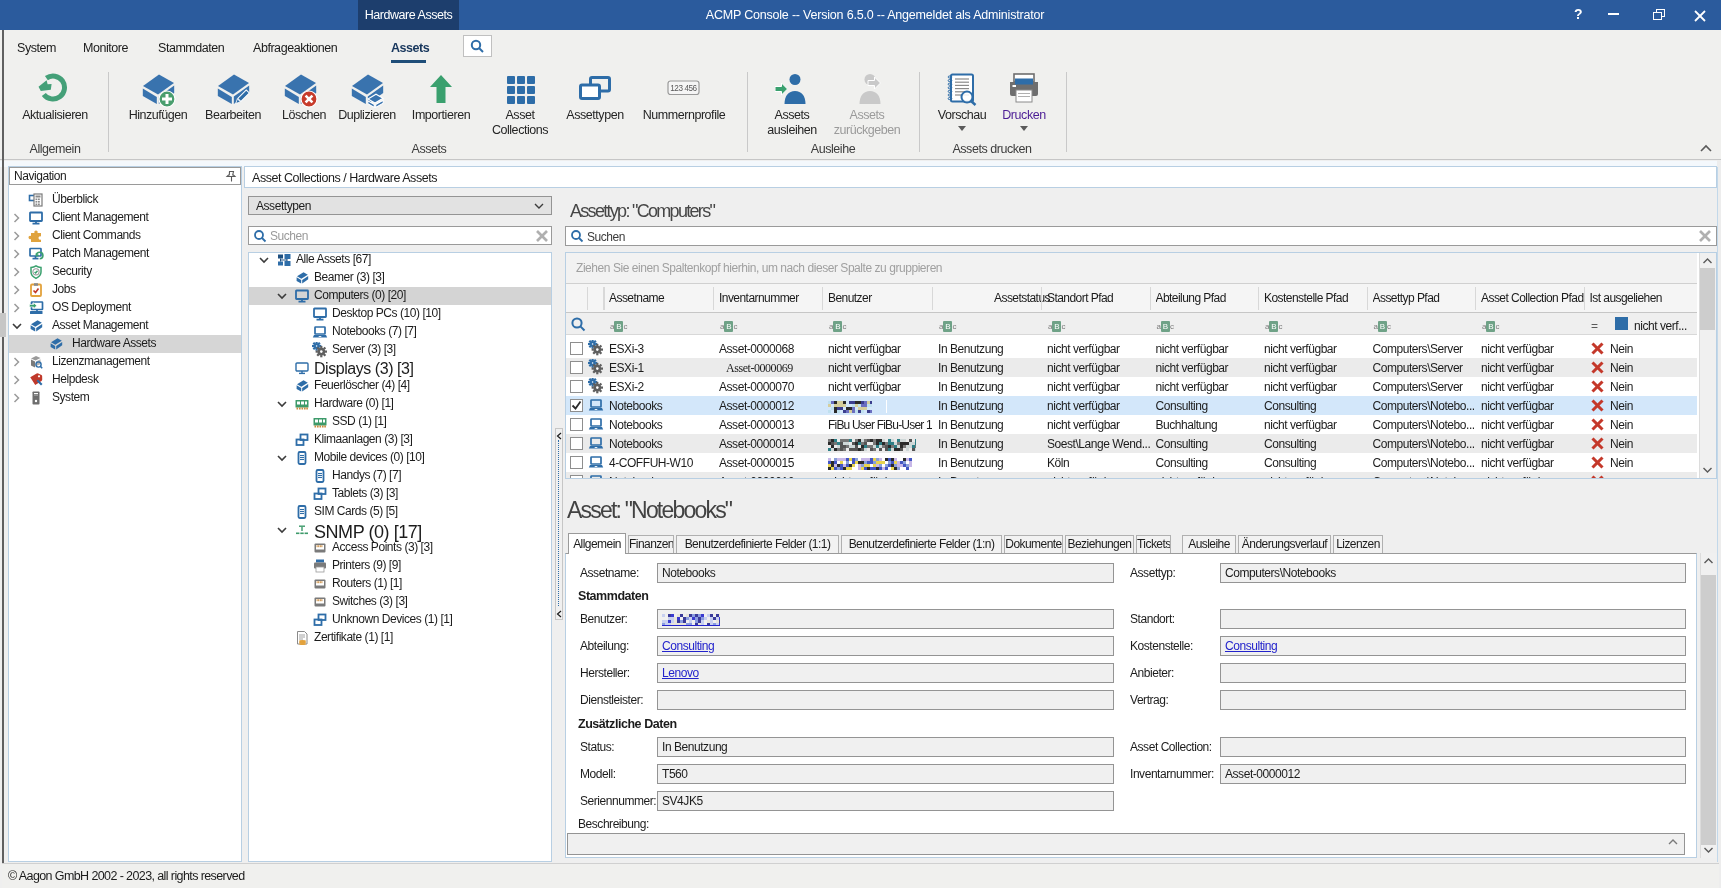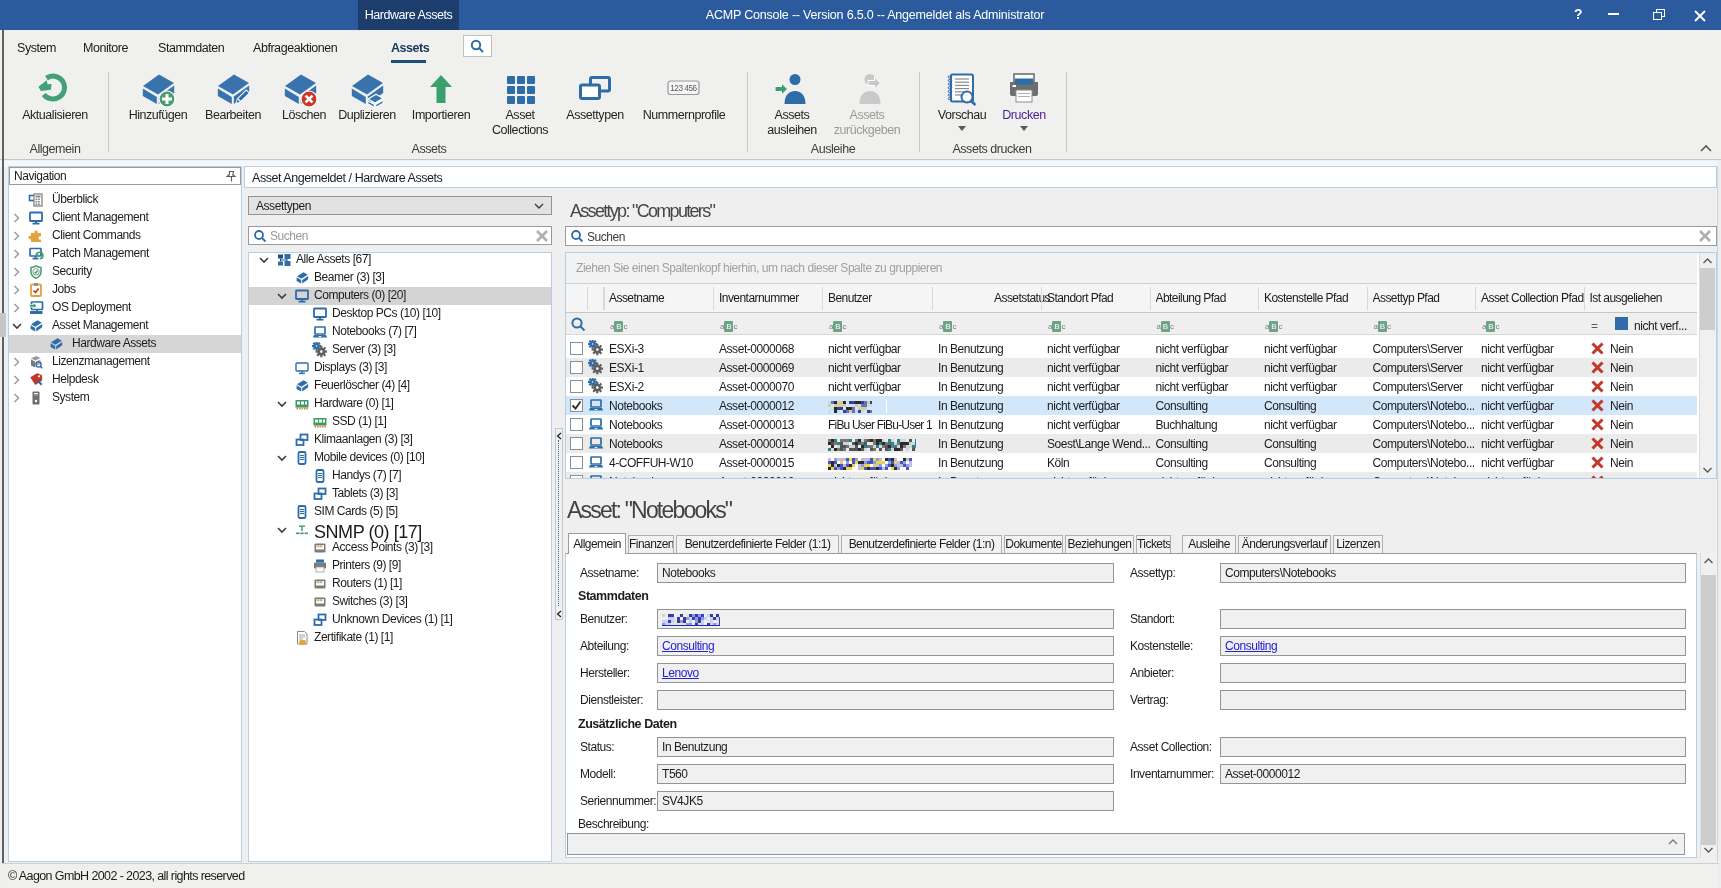--- a/index.html
+++ b/index.html
@@ -359,21 +359,21 @@
 <div class="abs" style="left:28px;top:390px;"><svg width="16" height="16" viewBox="0 0 16 16" style="">
         <g transform="scale(1.0)">
 <rect x="4.5" y="1.5" width="7" height="13" rx="0.8" fill="#6e6e6e"></rect>
 <rect x="6" y="3" width="4" height="1.2" fill="#fff"></rect>
 <rect x="6" y="5" width="4" height="0.9" fill="#9a9a9a"></rect>
 <circle cx="8" cy="11" r="1.2" fill="#fff"></circle>
 </g>
       </svg></div>
 <div class="abs" style="left:52px;top:390px;font-size:12px;">System</div>
 <div class="abs" style="left:244px;top:166px;width:1473px;height:22px;background:#fff;border:1px solid #b8cfe3;"></div>
-<div class="abs" style="left:252px;top:171px;font-size:12.5px;">Asset Angemeldet / Hardware Assets</div>
+<div class="abs" style="left:252px;top:171px;font-size:12.5px;">Asset Collections / Hardware Assets</div>
 <div class="abs" style="left:248px;top:196px;width:304px;height:19px;background:#e2e2e2;border:1px solid #949494;"></div>
 <div class="abs" style="left:256px;top:199px;font-size:12px;">Assettypen</div>
 <svg class="abs" style="left:534px;top:203px;" width="10" height="6">
       <polyline points="1,1 5,5 9,1" fill="none" stroke="#3c3c3c" stroke-width="1.4"></polyline>
     </svg>
 <div class="abs" style="left:248px;top:226px;width:304px;height:19px;background:#fff;border:1px solid #9a9a9a;"></div>
 <svg class="abs" style="left:253px;top:229px;" width="14" height="14">
       <circle cx="6" cy="6" r="4" fill="none" stroke="#2e6da8" stroke-width="1.8"></circle>
       <line x1="9" y1="9" x2="12.5" y2="12.5" stroke="#2e6da8" stroke-width="1.8"></line>
     </svg>
@@ -463,21 +463,21 @@
         </g>
       </svg></div>
 <div class="abs" style="left:332px;top:342px;font-size:12px;">Server (3) [3]</div>
 <div class="abs" style="left:294px;top:360px;"><svg width="16" height="16" viewBox="0 0 16 16" style="">
         <g transform="scale(1.0)" fill="none" stroke="#2e6da8" stroke-width="1.4">
 <rect x="2" y="3" width="12" height="8" rx="1"></rect>
 <line x1="8" y1="11" x2="8" y2="13"></line>
 <line x1="5" y1="13.4" x2="11" y2="13.4"></line>
 </g>
       </svg></div>
-<div class="abs" style="left:314px;top:360px;font-size:12px;">Displays (3) [3]</div>
+<div class="abs" style="left:314px;top:360px;font-size:16px;">Displays (3) [3]</div>
 <div class="abs" style="left:294px;top:378px;"><svg width="16" height="16" viewBox="0 0 16 16" style="">
         <g transform="scale(1.0)">
 <polygon points="3,6.2 9.5,2.2 13.8,4.8 7.3,8.8" fill="#2e6da8"></polygon>
 <polygon points="2.6,7.3 7.2,10 7.2,13.6 2.6,10.9" fill="#2e6da8"></polygon>
 <polygon points="8.2,10 14.2,6 14.2,9.3 8.2,13.6" fill="#2e6da8"></polygon>
 </g>
       </svg></div>
 <div class="abs" style="left:314px;top:378px;font-size:12px;">Feuerlöscher (4) [4]</div>
 <svg class="abs" style="left:277px;top:400px;" width="10" height="8">
       <polyline points="1,2 5,6 9,2" fill="none" stroke="#3c3c3c" stroke-width="1.6"></polyline>
@@ -773,21 +773,21 @@
             <rect x="4.9" y="11.8" width="2.2" height="2.2" fill="#5f5f5f" transform="rotate(135 6.0 12.9)"></rect>
             <rect x="3.6" y="8.5" width="2.2" height="2.2" fill="#5f5f5f" transform="rotate(180 4.7 9.6)"></rect>
             <rect x="4.9" y="5.2" width="2.2" height="2.2" fill="#5f5f5f" transform="rotate(225 6.0 6.3)"></rect>
             <rect x="8.2" y="3.9" width="2.2" height="2.2" fill="#5f5f5f" transform="rotate(270 9.3 5.0)"></rect>
             <rect x="11.5" y="5.2" width="2.2" height="2.2" fill="#5f5f5f" transform="rotate(315 12.6 6.3)"></rect>
             <circle cx="9.3" cy="9.6" r="3.9" fill="#5f5f5f"></circle>
             <circle cx="9.3" cy="9.6" r="1.3" fill="#fff"></circle>
           </g>
         </svg></div>
 <div class="cell" style="left:43px;width:104px;">ESXi-1</div>
-<div class="cell" style="left:153px;width:103px;">Asset-0000069</div>
+<div class="cell" style="left:160px;width:103px;font-family:Liberation Serif, serif;">Asset-0000069</div>
 <div class="cell" style="left:262px;width:104px;">nicht verfügbar</div>
 <div class="cell" style="left:372px;width:103px;">In Benutzung</div>
 <div class="cell" style="left:481px;width:102.5px;">nicht verfügbar</div>
 <div class="cell" style="left:589.5px;width:102.5px;">nicht verfügbar</div>
 <div class="cell" style="left:698px;width:102.5px;">nicht verfügbar</div>
 <div class="cell" style="left:806.5px;width:102.5px;">Computers\Server</div>
 <div class="cell" style="left:915px;width:102.5px;">nicht verfügbar</div>
 <div class="cell" style="left:1025px;width:100px;"><svg width="13" height="13" style="vertical-align:-2px;">
           <g stroke="#c4382a" stroke-width="3">
             <line x1="1.5" y1="1.5" x2="11.5" y2="11.5"></line>

